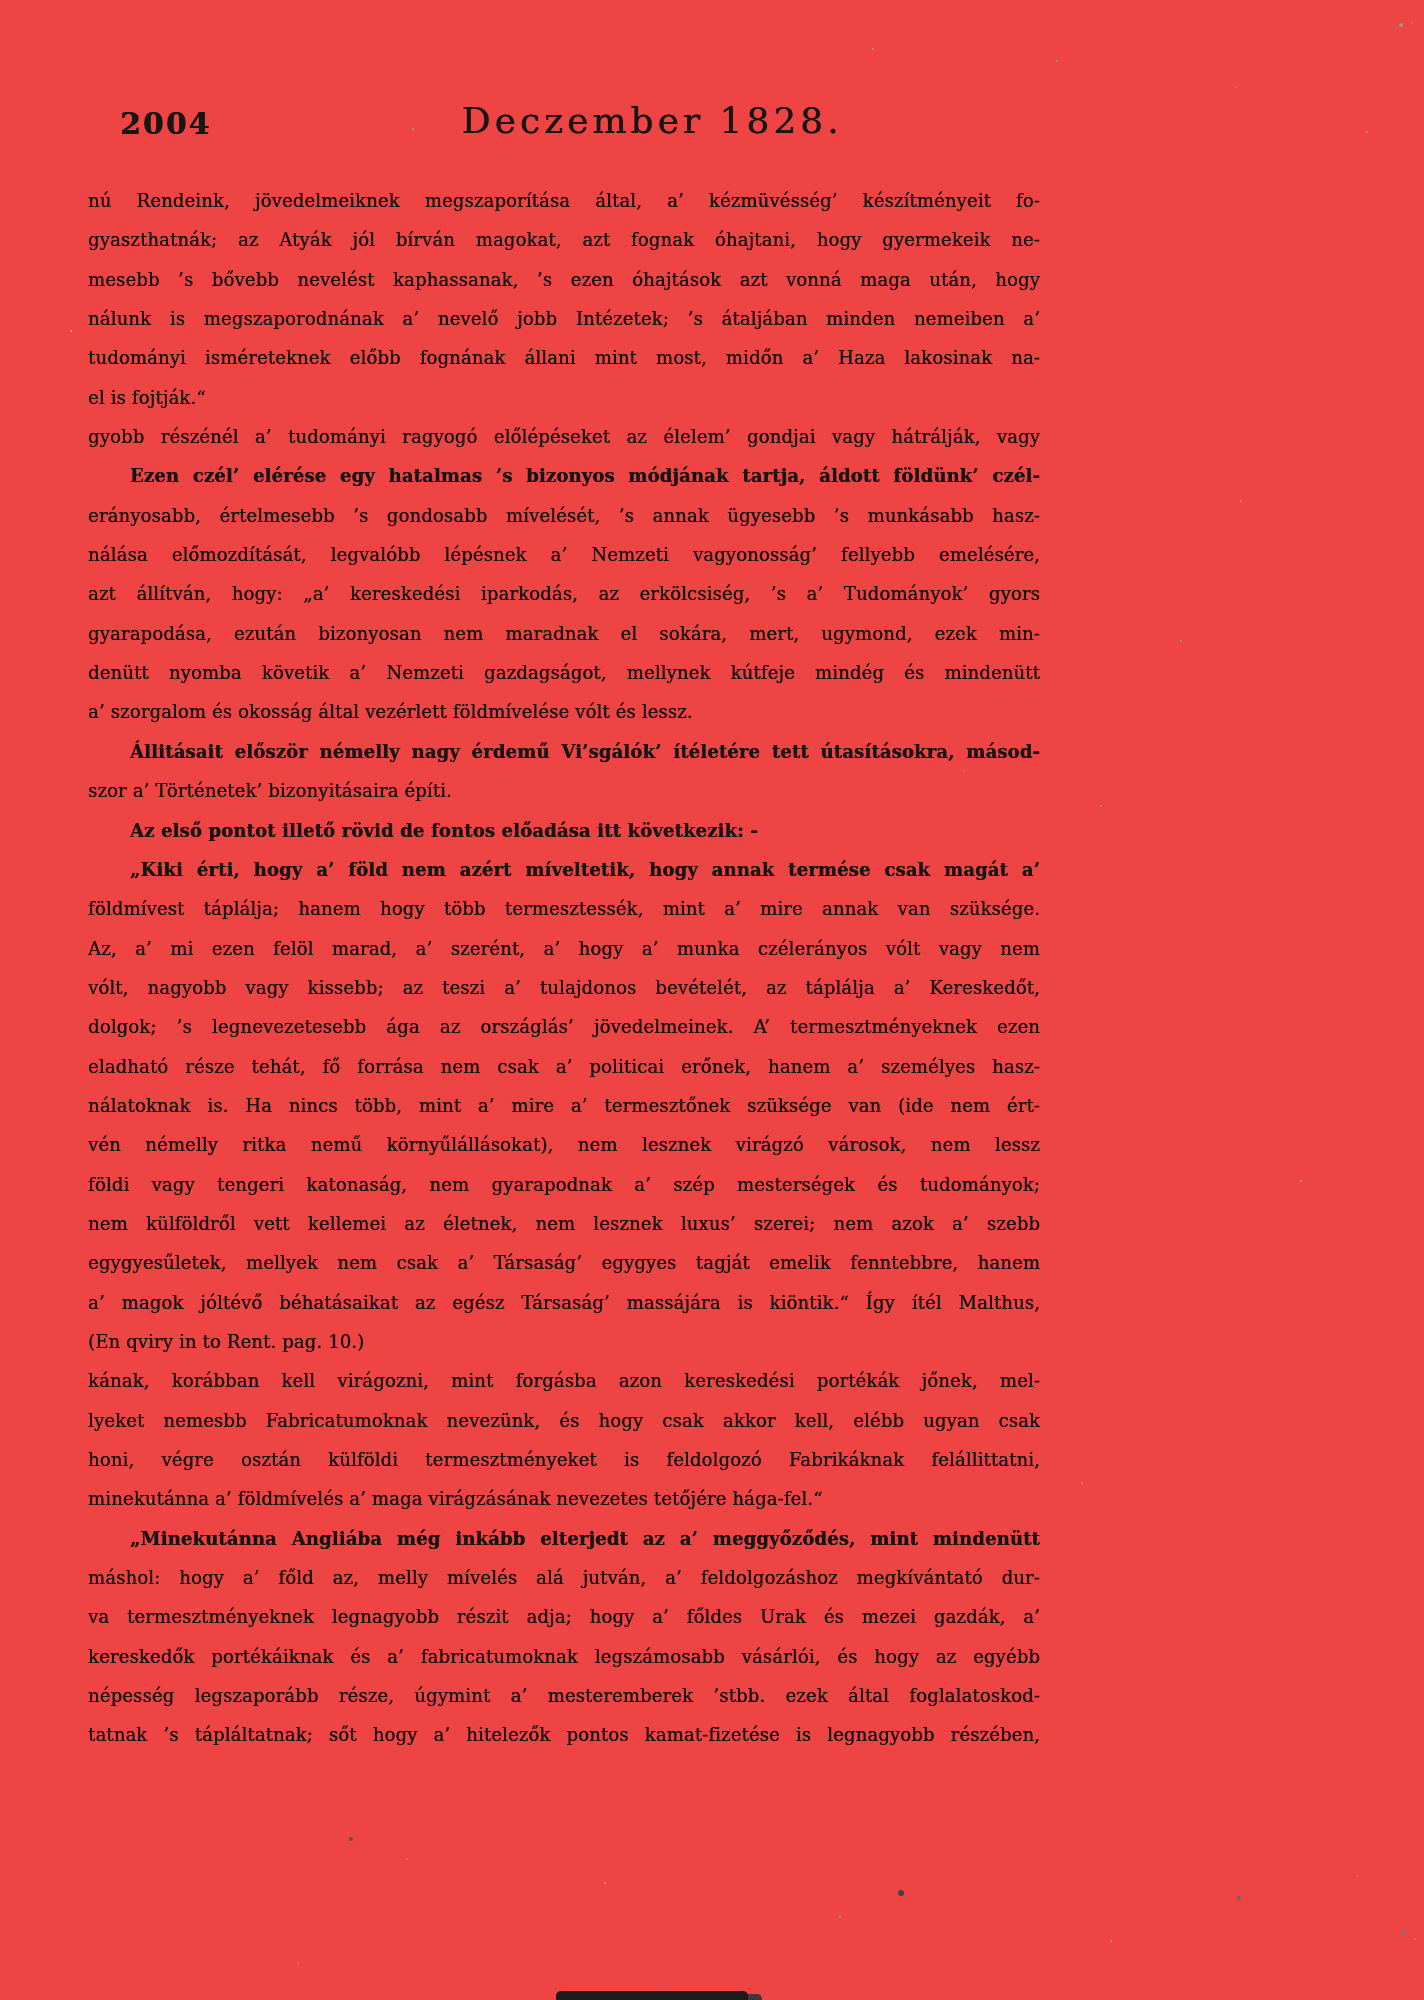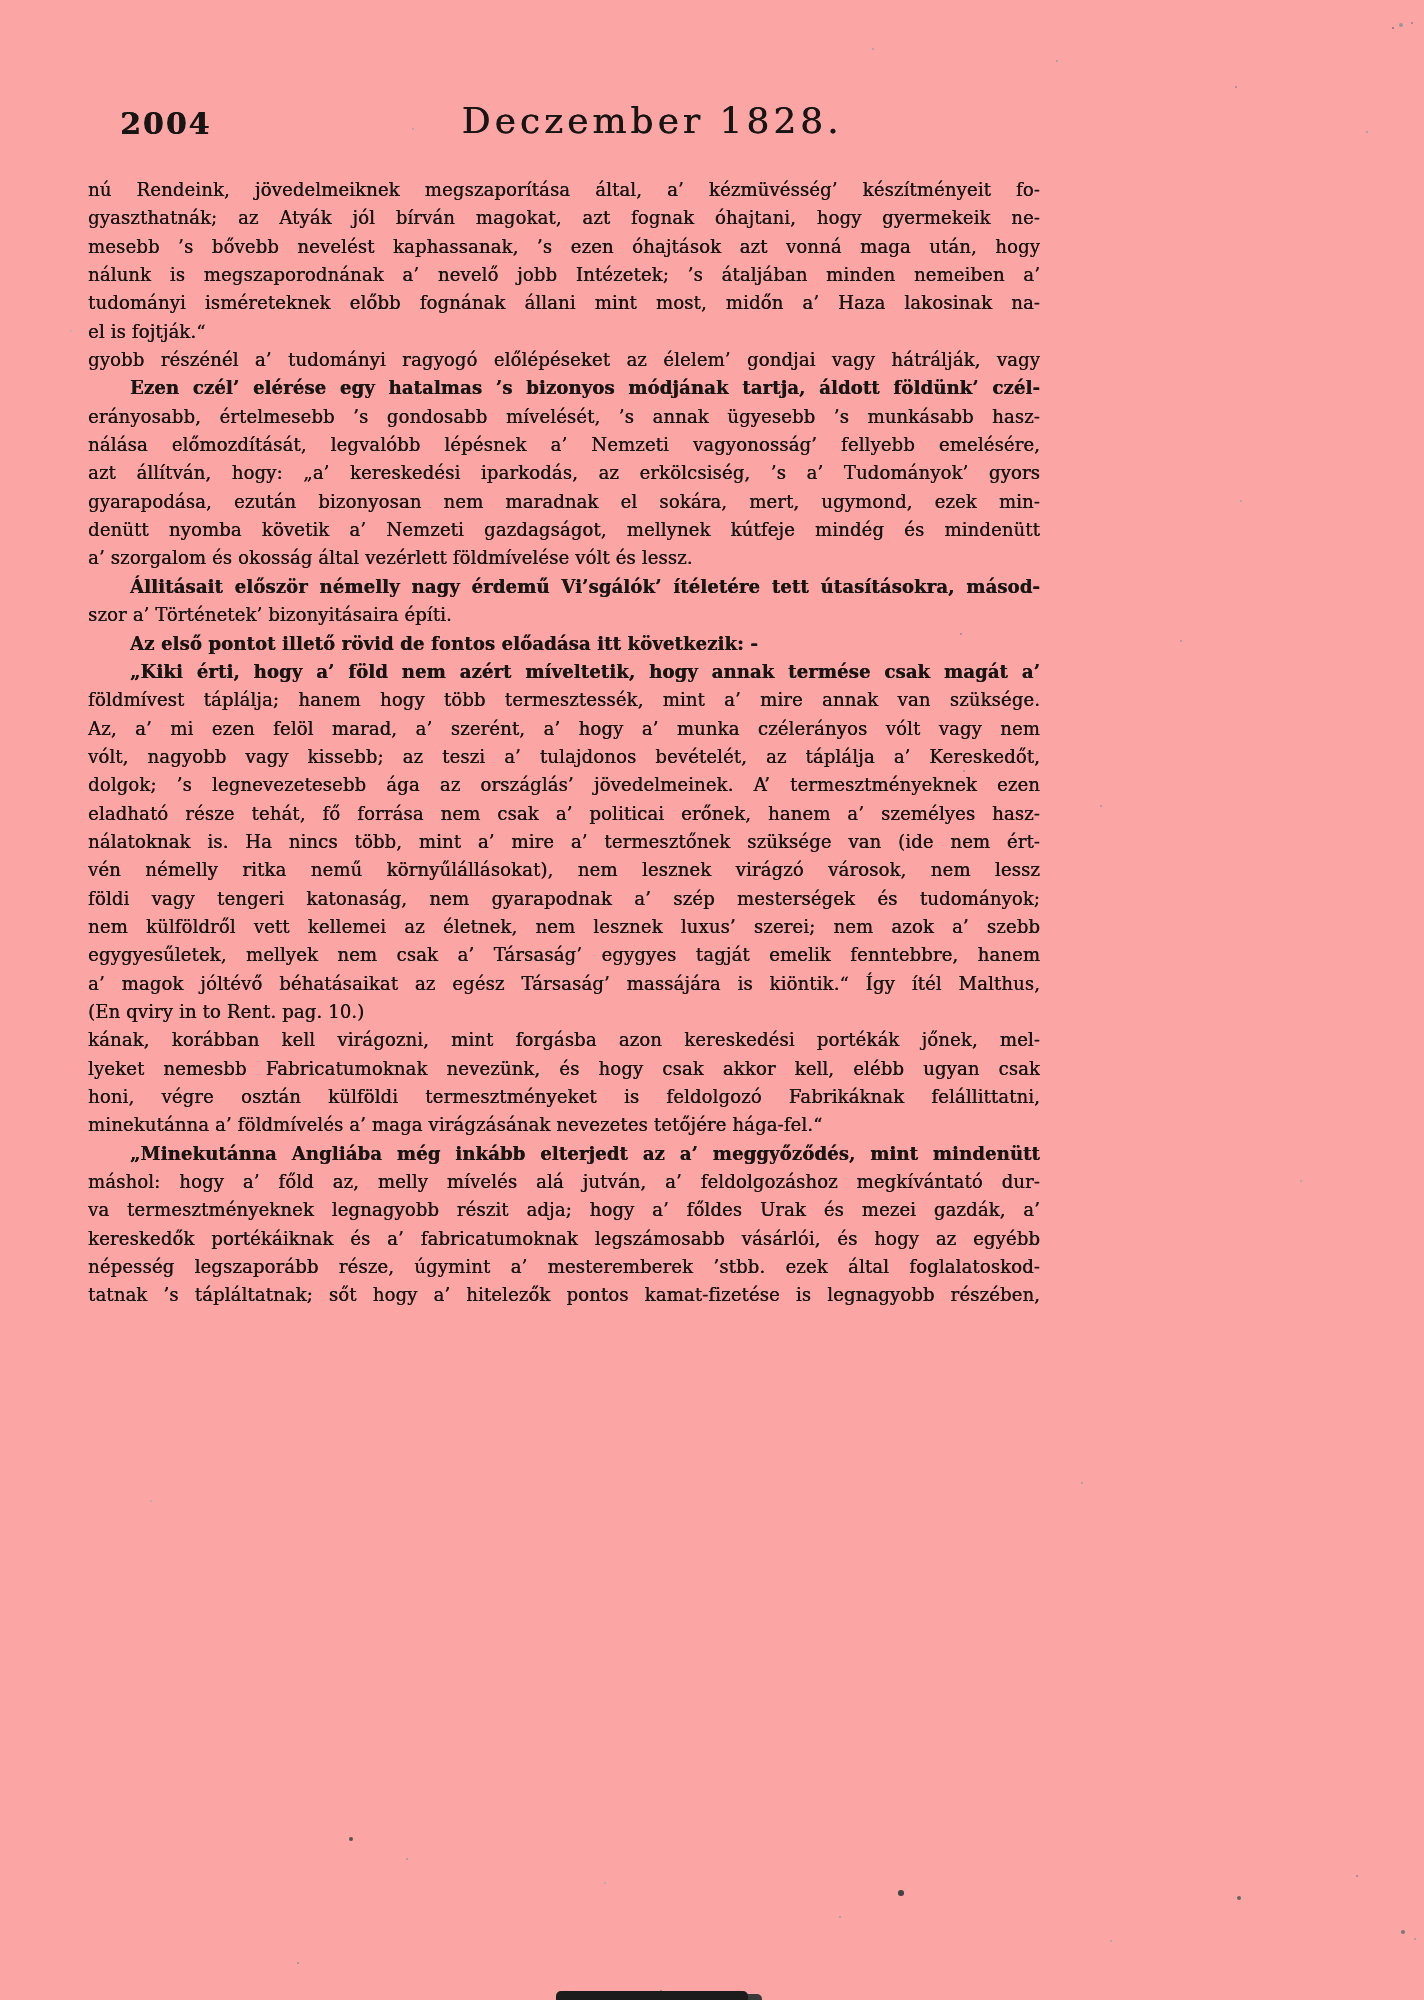--- a/index.html
+++ b/index.html
@@ -4,21 +4,21 @@
 <style>
   html, body {
     margin: 0;
     padding: 0;
     background: #ffffff;
   }
   .page {
     position: relative;
     width: 1424px;
     height: 2000px;
-    background: #fca5a5;
+    background: #ef4444;
     overflow: hidden;
     font-family: "DejaVu Serif", "Liberation Serif", serif;
     color: #181614;
   }
   
   .page-number {
     position: absolute;
     left: 120px;
     top: 106px;
     font-size: 30px;
@@ -48,20 +48,21 @@
     letter-spacing: 0.15px;
     text-shadow: 0.35px 0 0 currentColor;
   }
   .paragraph { margin: 0; }
   .line {
     height: 28.35px;
     overflow: hidden;
     text-align: justify;
     text-align-last: justify;
     white-space: nowrap;
+    margin-top: 11px;
   }
   .line.indent { padding-left: 42px; font-weight: bold; }
   .line.lastline { text-align-last: left; }
   
   .speckles {
     position: absolute;
     left: 0; top: 0;
     width: 2px; height: 2px;
     border-radius: 50%;
     background: transparent;

